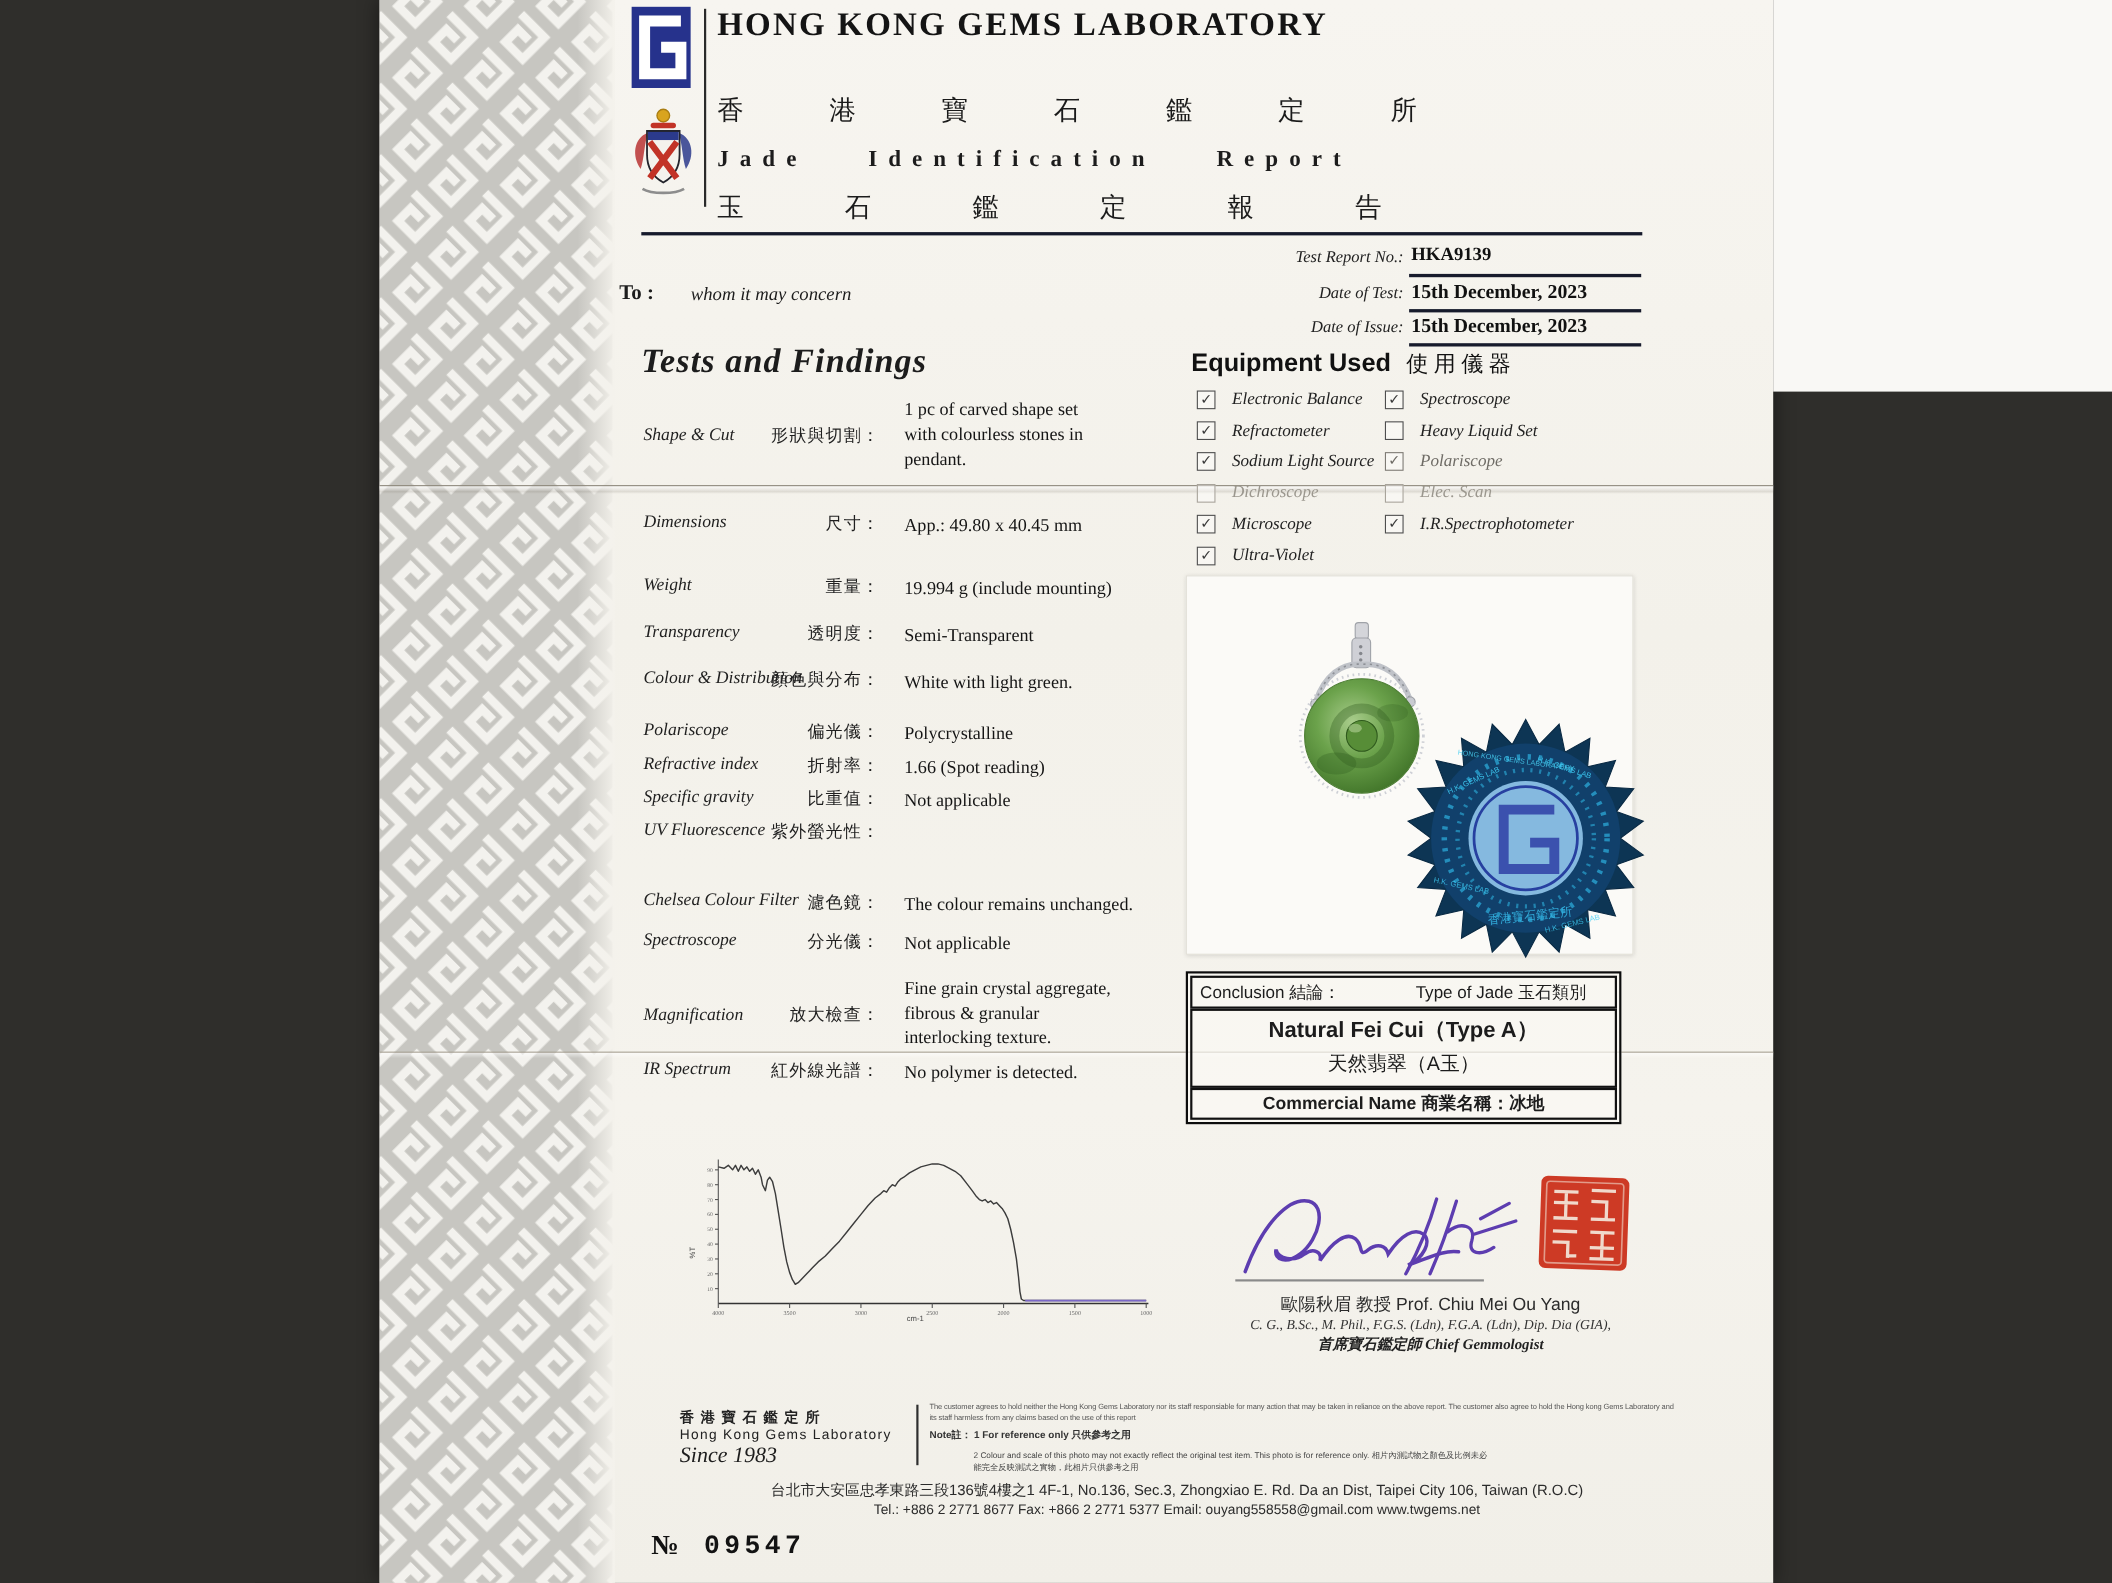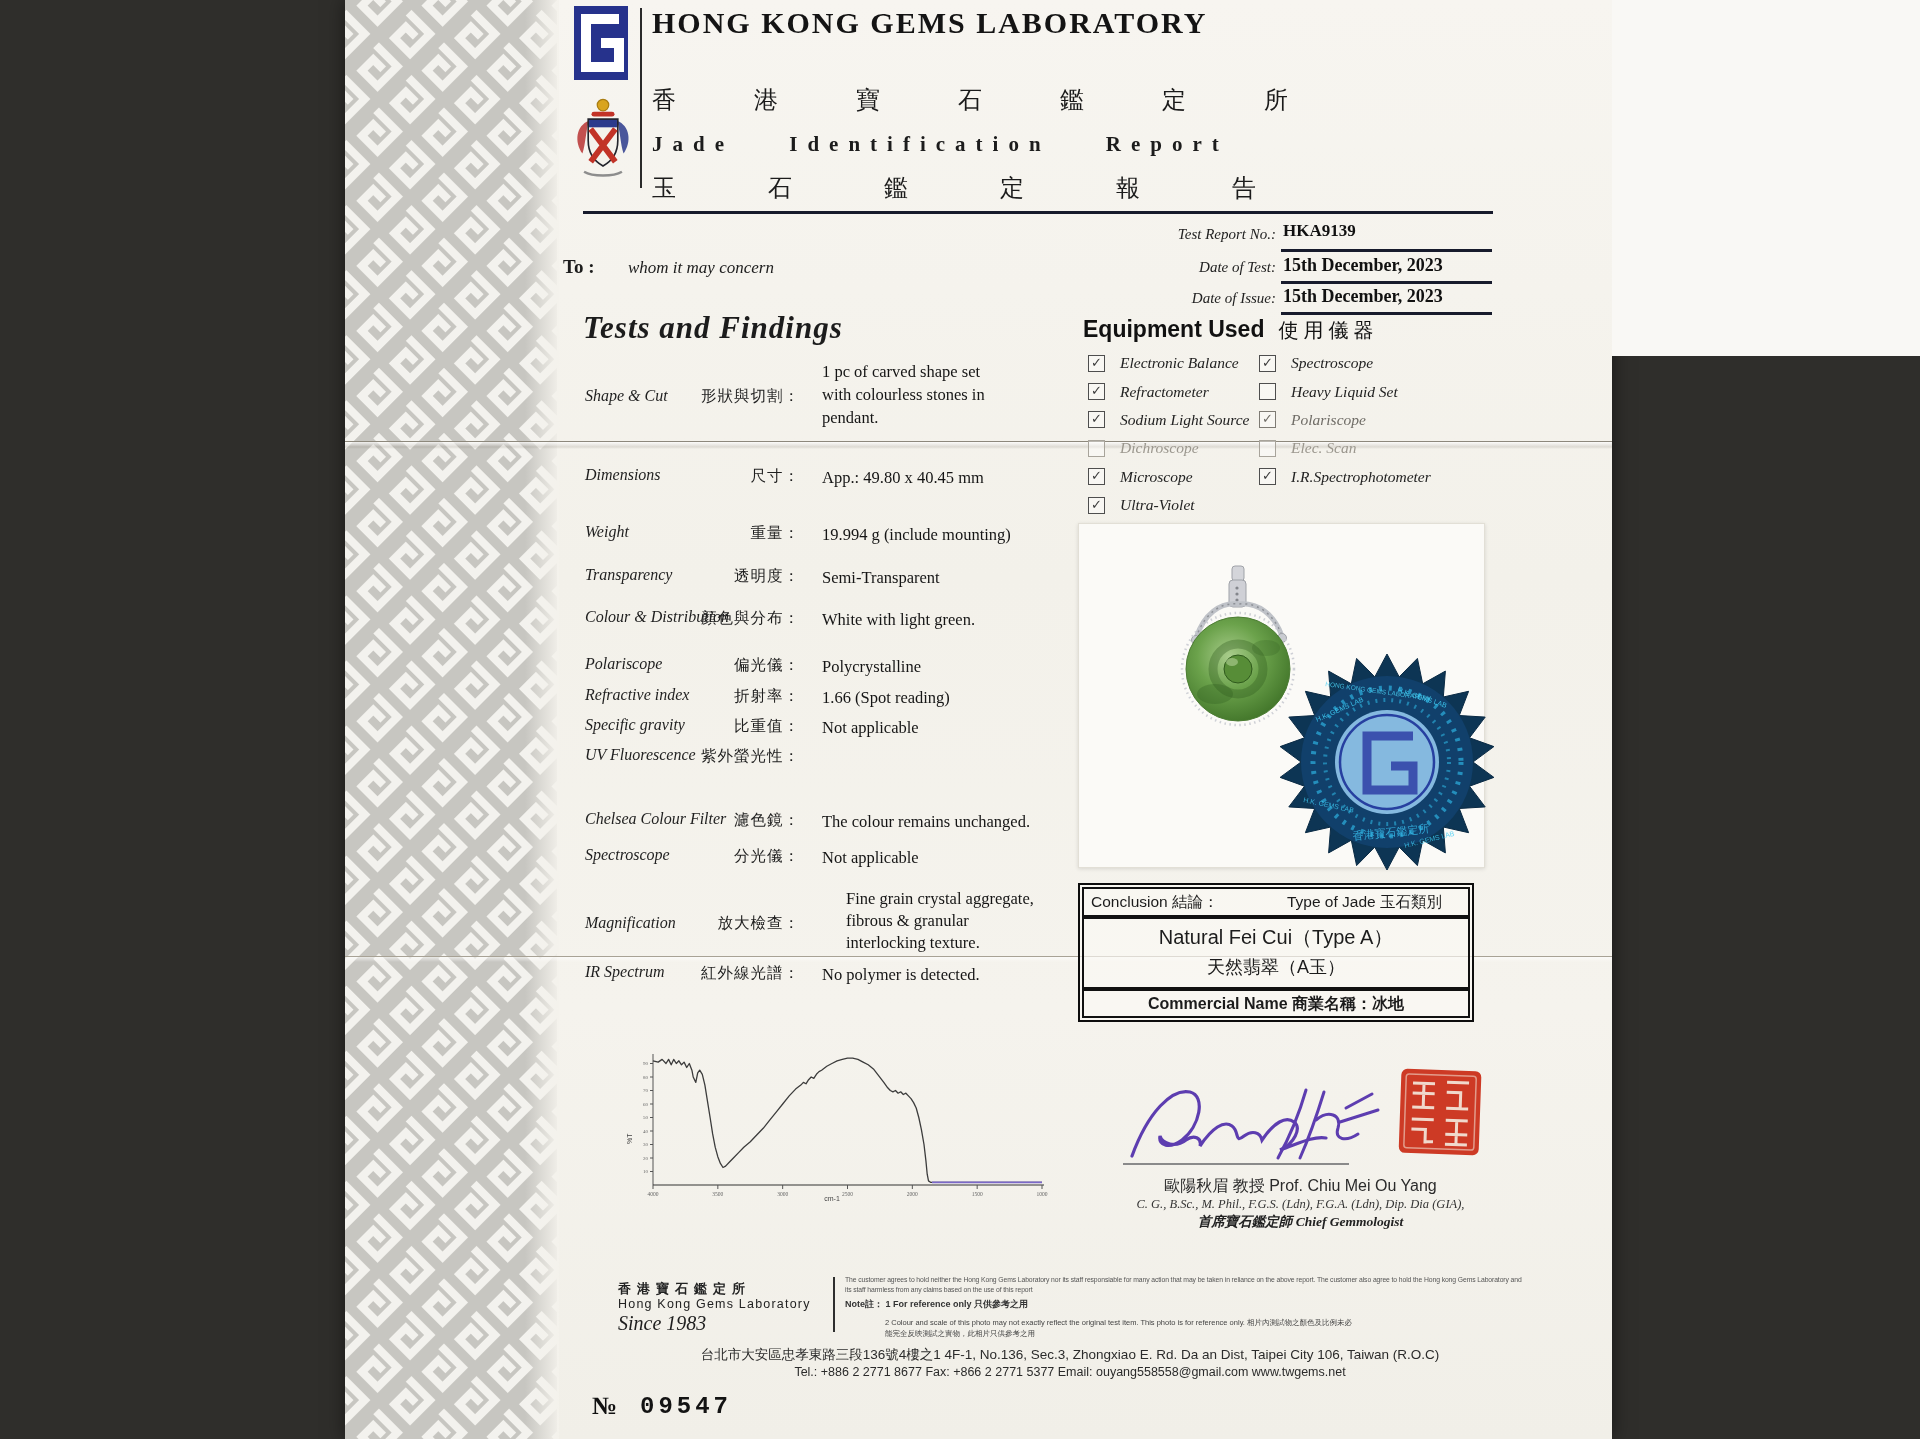--- a/index.html
+++ b/index.html
@@ -31,42 +31,42 @@
   .to-label{left:563px;top:256px;font-size:19px;font-weight:bold;}
   .to-value{left:628px;top:258px;font-size:17px;font-style:italic;}
   
   .h-findings{left:583px;top:310px;font-size:31px;font-style:italic;font-weight:600;letter-spacing:1px;}
   .frow{position:absolute;left:585px;width:520px;}
   .frow .en{position:absolute;left:0;top:0;font-style:italic;font-size:16px;white-space:nowrap;color:#1f1f1f;}
   .frow .zh{position:absolute;left:20px;width:195px;top:0;font-size:15.5px;letter-spacing:1px;text-align:right;color:#1f1f1f;white-space:nowrap;}
   .frow .val{position:absolute;left:237px;top:0;width:370px;font-size:16.5px;line-height:23px;white-space:pre-line;color:#151515;}
   .frow.mid .en,.frow.mid .zh{top:50%;transform:translateY(-50%);}
   .frow.lh31 .val{line-height:31px;}
-  .frow.lh22 .val{line-height:22px;margin-left:24px;}
+  .frow.lh22 .val{line-height:22px;}
   
   .h-equip{left:1083px;top:316px;font-family:"Liberation Sans",sans-serif;font-size:23px;font-weight:600;color:#111;white-space:nowrap;}
   .h-equip .zh{font-size:20px;font-weight:500;letter-spacing:5px;margin-left:14px;}
   .eq-col{position:absolute;top:349px;}
   .eq-row{height:28.4px;display:flex;align-items:center;}
   .eq-box{display:inline-block;width:15px;height:15px;border:1.6px solid #4e4e4e;font-size:13px;line-height:14px;
           text-align:center;color:#3a3a3a;background:rgba(255,255,255,.4);}
   .eq-label{margin-left:15px;font-style:italic;font-size:15.5px;white-space:nowrap;color:#222;}
   .eq-row.faded .eq-box{border-color:#a8a49b;color:#a09c93;}
   .eq-row.faded .eq-label{color:#9b978e;}
   .eq-row.dim .eq-label{color:#6f6c66;}
   .eq-row.dim .eq-box{border-color:#7e7b74;color:#6f6c66;}
   
   .photo{left:1078px;top:523px;width:405px;height:343px;background:#fbfaf7;border:1px solid #e2dfd6;
          box-shadow:0 1px 4px rgba(0,0,0,.12);}
   
   .cbox{left:1078px;top:883px;width:388px;border:2.5px solid #0d0d0d;padding:2px;background:rgba(250,249,245,.65);}
   .crow{border:2px solid #111;font-family:"Liberation Sans",sans-serif;}
   .crow1{height:26px;display:flex;align-items:center;justify-content:space-between;padding:0 26px 0 7px;font-size:15.5px;}
   .crow2{height:66px;text-align:center;padding-top:2px;}
-  .crow2 .l1{font-size:20px;font-weight:400;line-height:32px;}
+  .crow2 .l1{font-size:20px;font-weight:700;line-height:32px;}
   .crow2 .l2{font-size:18px;line-height:28px;}
   .crow3{height:25px;text-align:center;font-size:16px;font-weight:600;line-height:25px;}
   
   .ir-wrap{left:620px;top:1040px;width:450px;height:170px;}
   
   .sig-line{left:1123px;top:1163px;width:226px;height:1.5px;background:#8a8a8a;}
   .sig-name{left:1128px;top:1176px;width:345px;text-align:center;font-family:"Liberation Sans",sans-serif;font-size:16px;color:#2b2b2b;white-space:nowrap;}
   .sig-cred{left:1108px;top:1197px;width:385px;text-align:center;font-style:italic;font-size:12.5px;color:#333;white-space:nowrap;}
   .sig-title{left:1128px;top:1213px;width:345px;text-align:center;font-size:13.5px;font-weight:bold;font-style:italic;color:#222;white-space:nowrap;}
   

